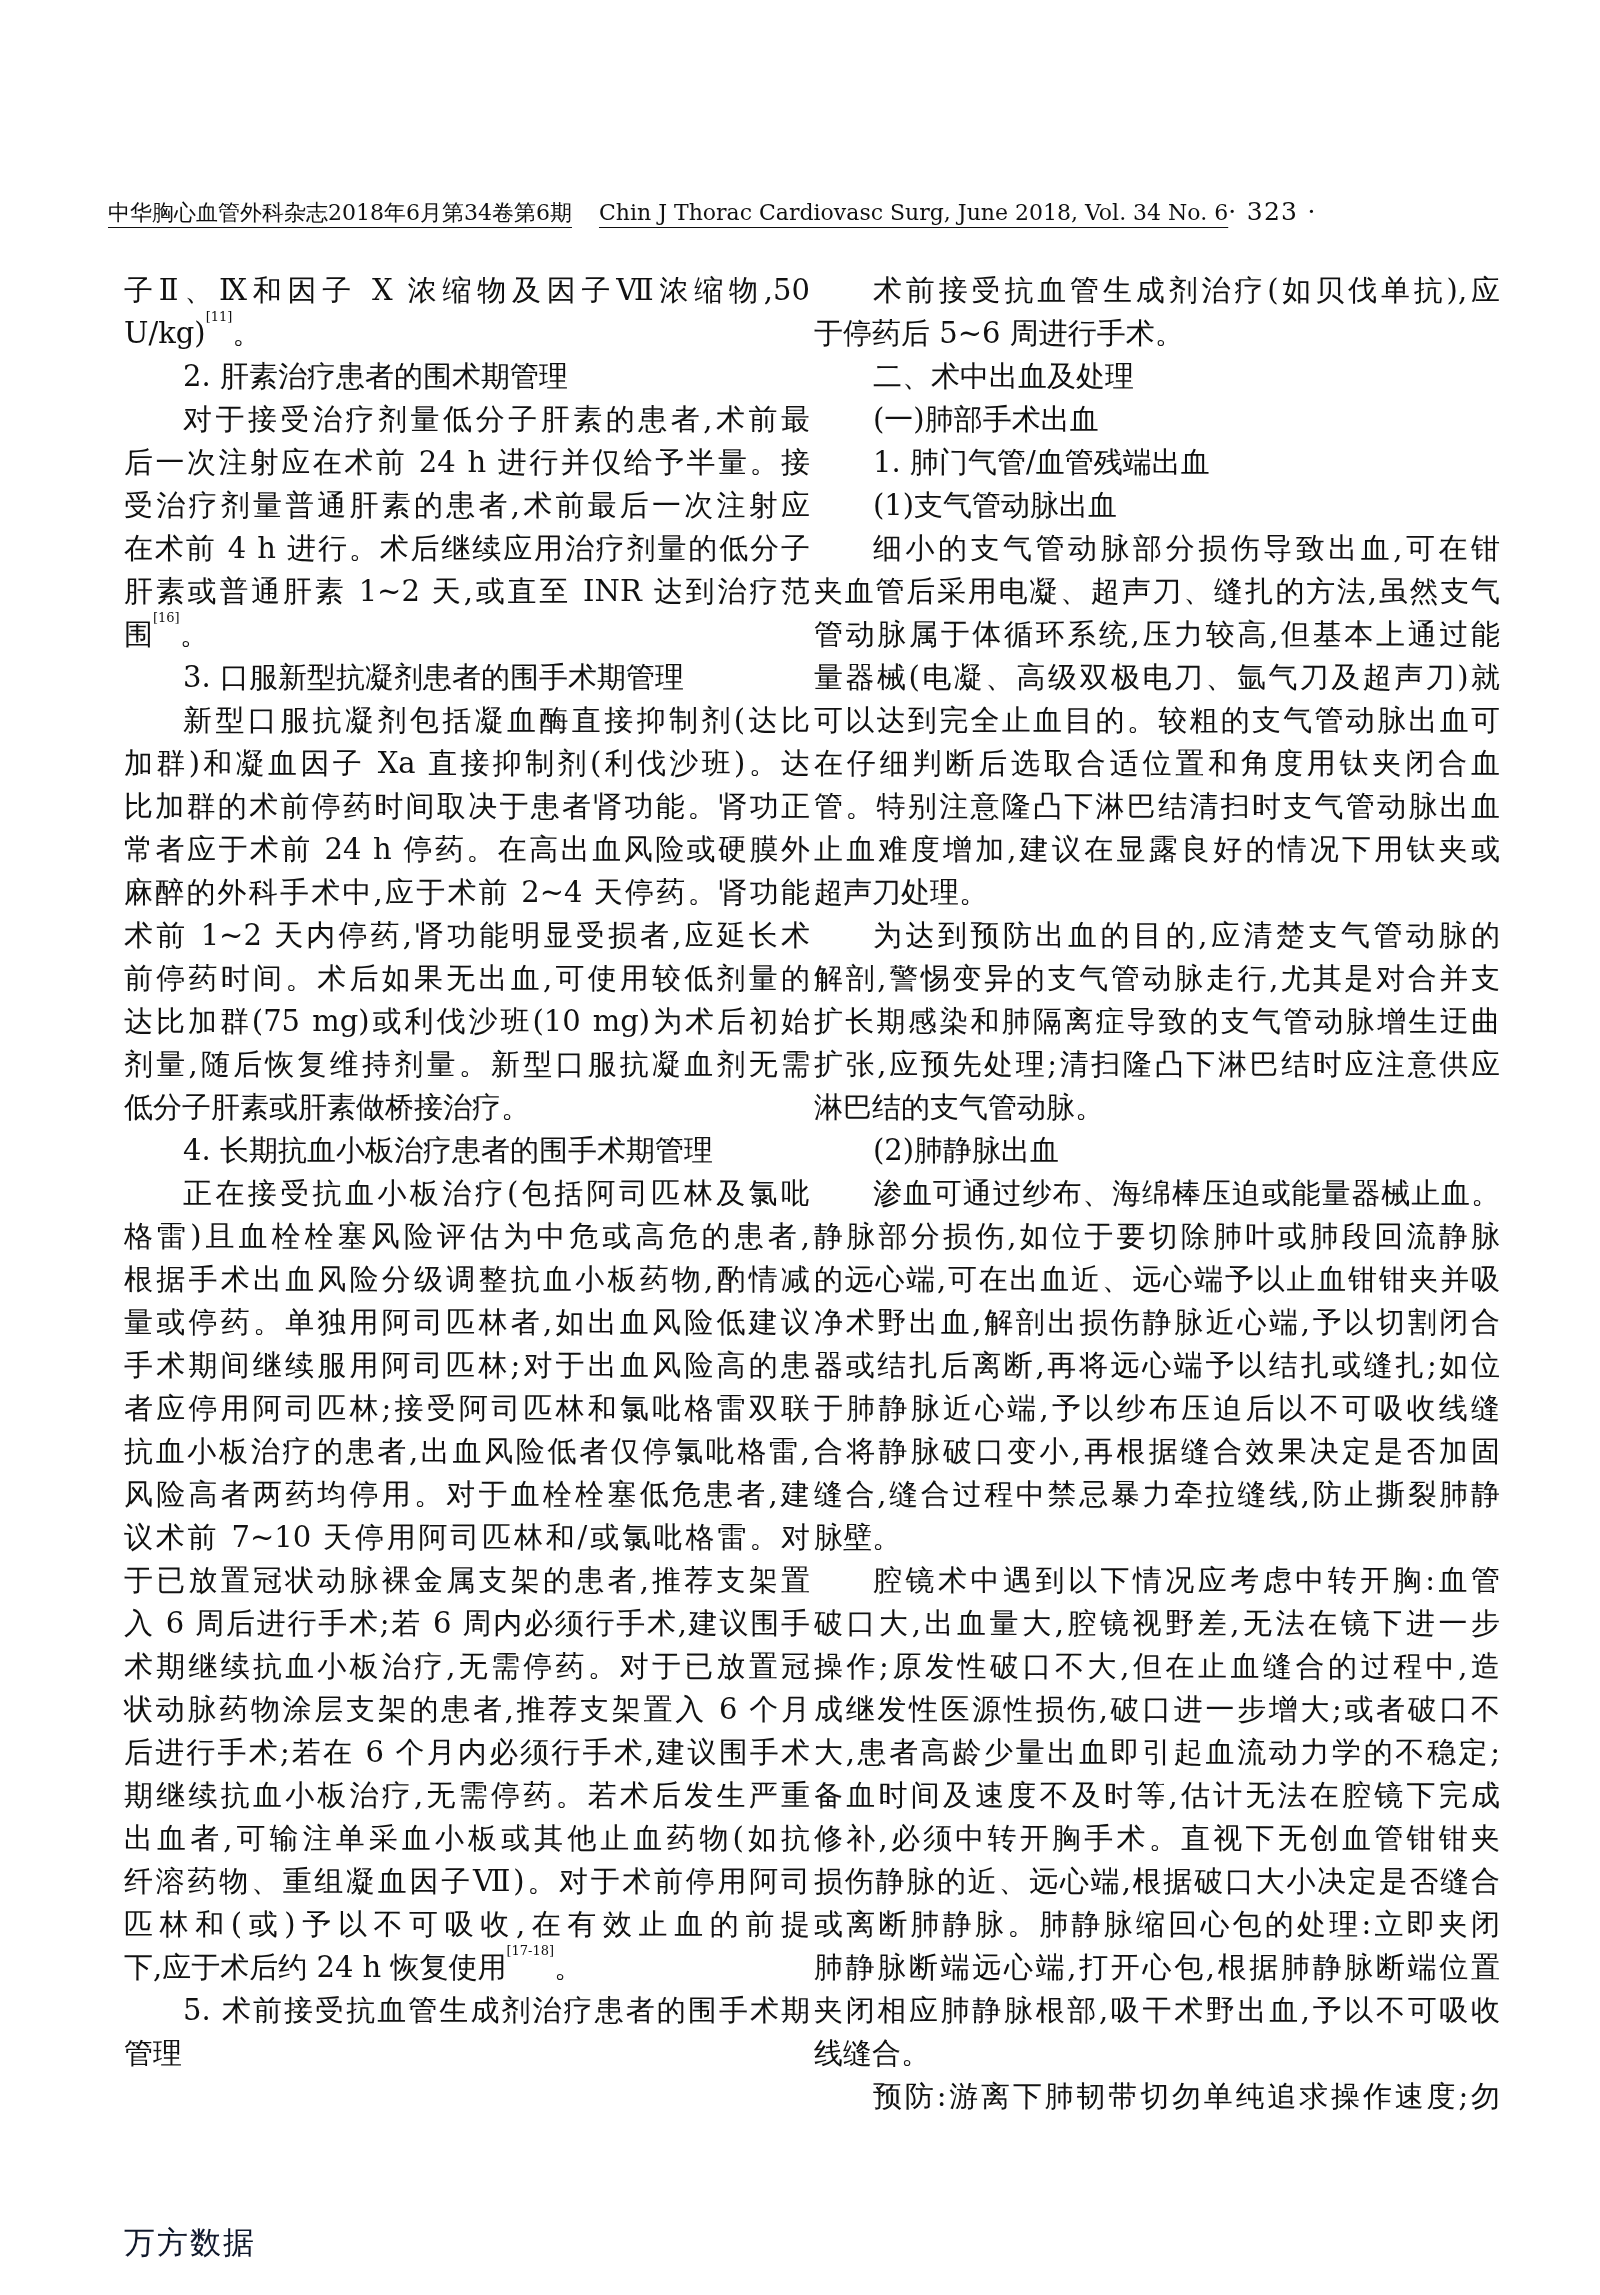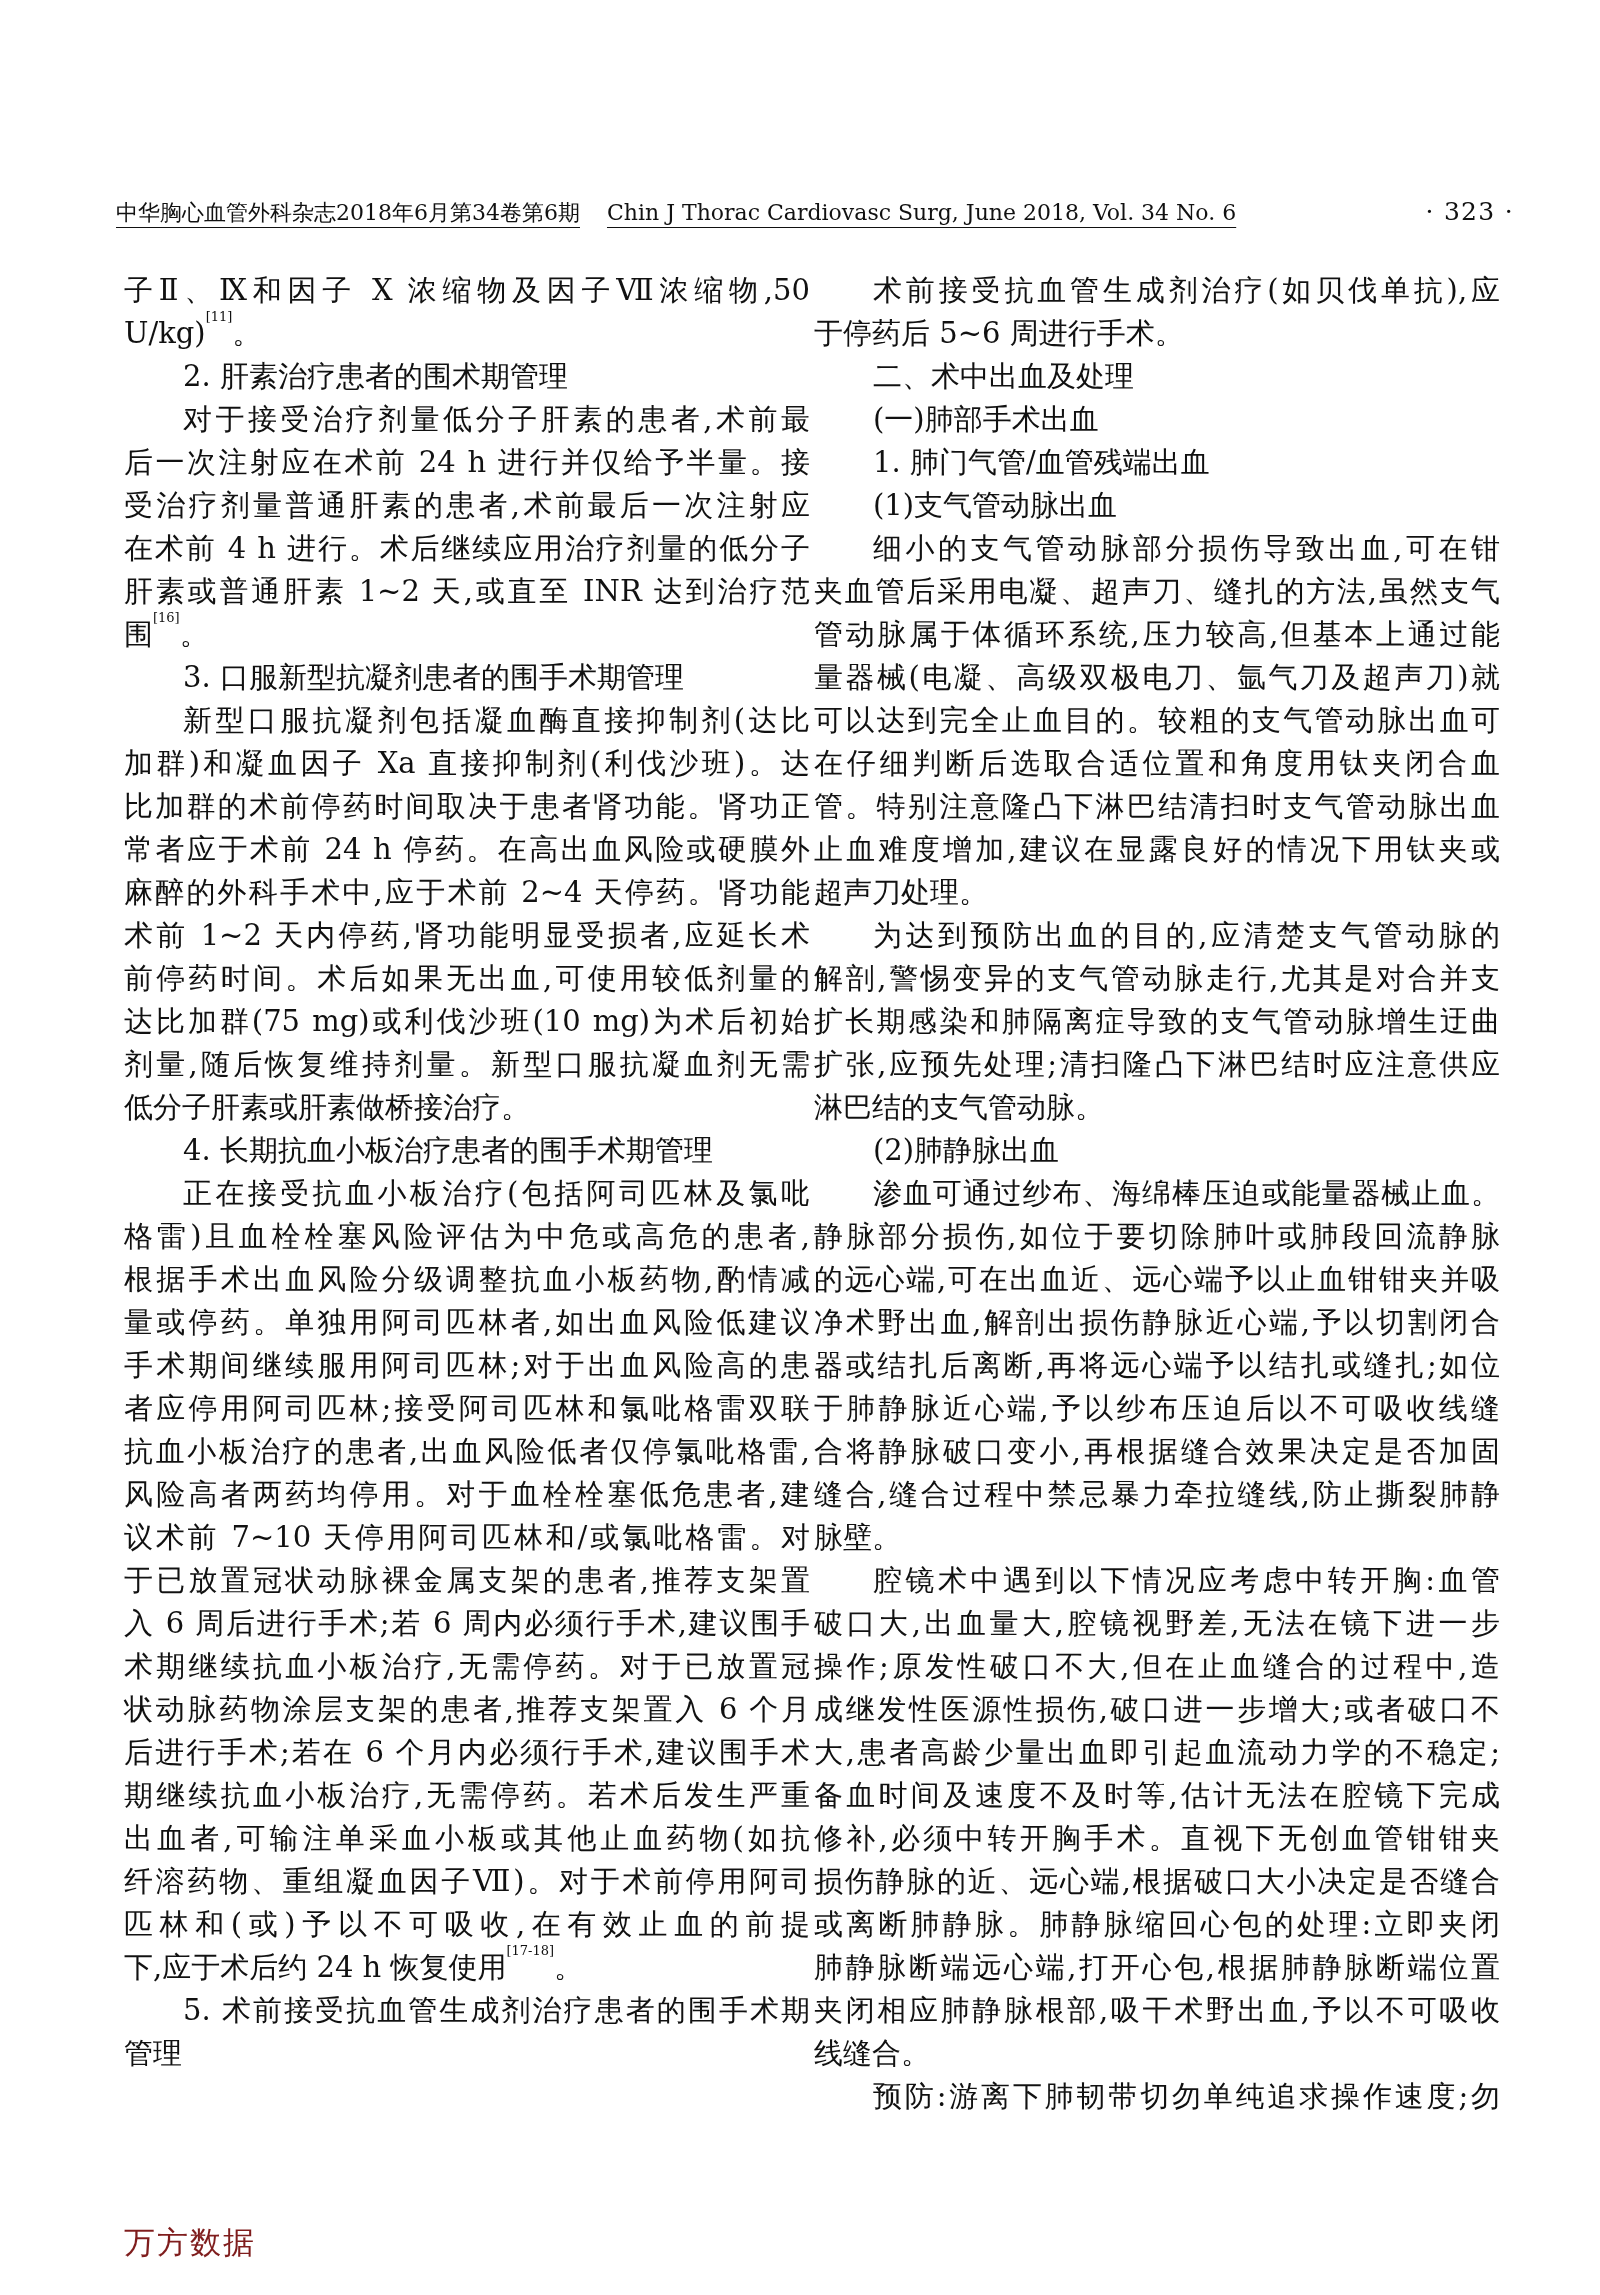--- a/index.html
+++ b/index.html
@@ -13,25 +13,24 @@
     color: #111111;
     overflow: hidden;
   }
   
   .page-header {
     position: absolute;
     top: 197px;
     left: 108px;
     width: 1398px;
     display: flex;
-    justify-content: space-between;
+    justify-content: flex-start;
     align-items: baseline;
     font-size: 22px;
     white-space: nowrap;
-    margin-left: 8px;
   }
   .citation {
     text-decoration: underline;
     text-underline-offset: 6.5px;
     text-decoration-thickness: 1.3px;
   }
   .citation .en { margin-left: 27px; }
   .page-number { font-size: 25px; letter-spacing: 1.3px; }
   
   .col {
@@ -60,21 +59,21 @@
     top: -11.7px;
   }
   
   .watermark {
     position: absolute;
     left: 124px;
     top: 2222px;
     font-family: "Liberation Sans", "DejaVu Sans", sans-serif;
     font-size: 31px;
     font-weight: 500;
-    color: #7f1d1d;
+    color: #0f172a;
     letter-spacing: 2px;
   }
 </style>
 </head>
 <body>
 
 <div class="page">
 
   <header class="page-header">
     <div class="citation">

